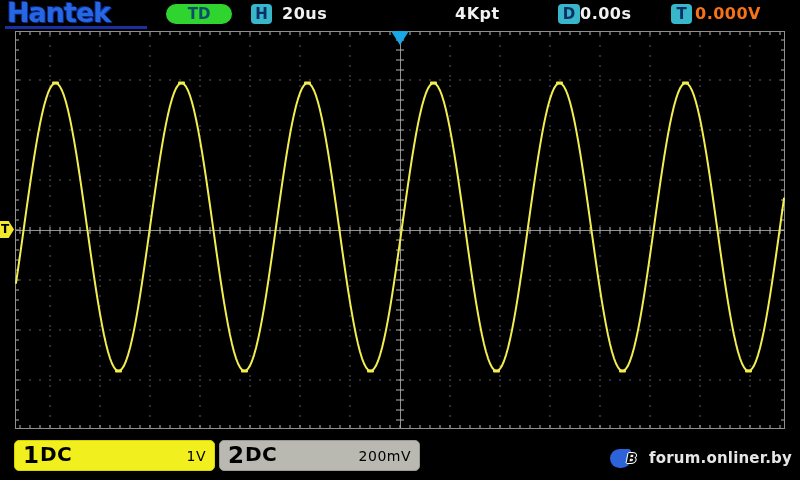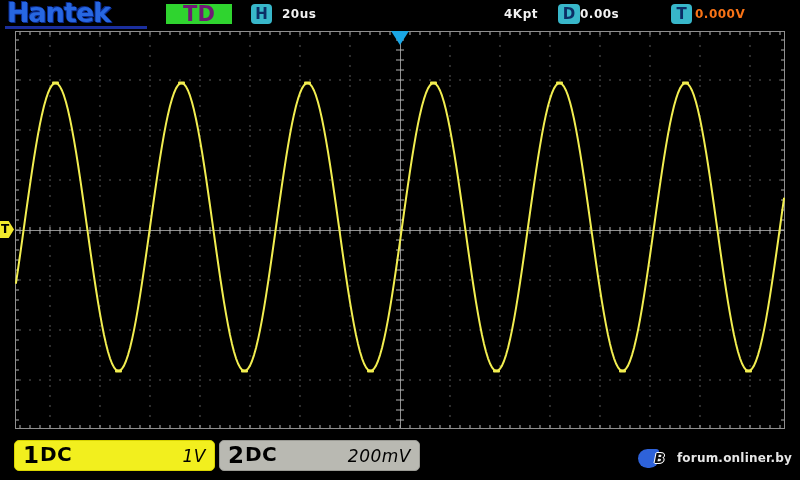--- a/index.html
+++ b/index.html
@@ -7,30 +7,30 @@
   body{width:800px;height:480px;overflow:hidden;font-family:"DejaVu Sans","Liberation Sans",sans-serif;}
   .scope{position:relative;width:800px;height:480px;background:#000;}
 
   
   .header{position:absolute;left:0;top:0;width:800px;height:18px;z-index:5;}
   .brand{position:absolute;left:7px;top:-3px;font-size:27px;font-weight:bold;letter-spacing:-1px;
          color:#2767e2;text-shadow:0 0 1px #0c2d8f,1px 1px 0 #0c2d8f,-1px -1px 0 #0c2d8f;}
   .brand-bar{position:absolute;left:5px;top:26px;width:142px;height:3px;background:#1b2f9e;}
   .badge{position:absolute;top:4px;height:20px;line-height:20px;text-align:center;
          font-weight:bold;border-radius:4px;}
-  .badge-td{left:166px;width:66px;background:#2fd42f;color:#701a75;font-size:21px;border-radius:0;}
+  .badge-td{left:166px;width:66px;background:#2fd42f;color:#0c4a6e;font-size:15px;border-radius:10px;}
   .badge-cyan{background:#38b7ca;color:#0b2e66;font-size:15px;}
   .badge-h{left:251px;width:21px;}
   .badge-d{left:558px;width:22px;}
   .badge-t{left:671px;width:21px;}
   .hdr-txt{position:absolute;top:4px;height:20px;line-height:20px;color:#f2f2f2;
-           font-size:12px;font-weight:bold;letter-spacing:0.5px;}
+           font-size:16px;font-weight:bold;letter-spacing:0.5px;}
   .txt-timebase{left:282px;}
   .txt-rate{left:364px;}
-  .txt-rec{left:504px;}
+  .txt-rec{left:455px;}
   .txt-delay{left:580px;}
   .txt-trig{left:695px;color:#f97316;}
 
   
   #wave-svg{position:absolute;left:0;top:0;z-index:1;}
 
   
   .trig-level{position:absolute;left:0;top:221px;width:14px;height:17px;z-index:4;
     background:#f2e92c;clip-path:polygon(0 0,62% 0,100% 50%,62% 100%,0 100%);
     color:#000;font-size:12px;font-weight:bold;line-height:17px;text-align:left;padding-left:1px;box-sizing:border-box;}
@@ -39,29 +39,29 @@
     background:#1aa7e6;clip-path:polygon(0 0,100% 0,50% 100%);}
 
   
   .footer{position:absolute;left:0;top:438px;width:800px;height:42px;z-index:5;}
   .ch{position:absolute;top:2px;width:201px;height:31px;border-radius:5px;
       display:flex;align-items:center;box-sizing:border-box;padding:0 8px;color:#000;}
   .ch1{left:14px;background:#f2ef1e;border:1px solid #d8d400;}
   .ch2{left:219px;background:#b9b9b2;border:1px solid #9a9a94;}
   .ch-num{font-size:23px;font-weight:bold;line-height:31px;}
   .ch-coup{font-size:20px;font-weight:bold;margin-left:1px;margin-top:-4px;letter-spacing:0.5px;}
-  .ch-scale{margin-left:auto;font-size:17px;letter-spacing:0.5px;font-style:italic;}
+  .ch-scale{margin-left:auto;font-size:14px;letter-spacing:0.5px;}
 
   .watermark{position:absolute;right:8px;top:8px;height:24px;display:flex;align-items:center;}
   .wm-logo{position:relative;width:27px;height:19px;margin-right:12px;}
   .wm-blob{position:absolute;left:0;top:0;width:21px;height:19px;background:#2e62d9;
            border-radius:10px 3px 10px 10px;}
   .wm-b{position:absolute;right:0;top:1px;font-size:14px;font-weight:bold;font-style:italic;color:#0a0a0a;
         text-shadow:-1px 0 #fff,1px 0 #fff,0 -1px #fff,0 1px #fff;}
-  .wm-text{color:#e6e6e6;font-size:12px;font-weight:bold;letter-spacing:0.2px;}
+  .wm-text{color:#e6e6e6;font-size:15px;font-weight:bold;letter-spacing:0.2px;}
 </style>
 </head>
 <body>
 
 <div class="scope">
 
   <div class="header">
     <span class="brand">Hantek</span>
     <span class="brand-bar"></span>
     <span class="badge badge-td">TD</span>

